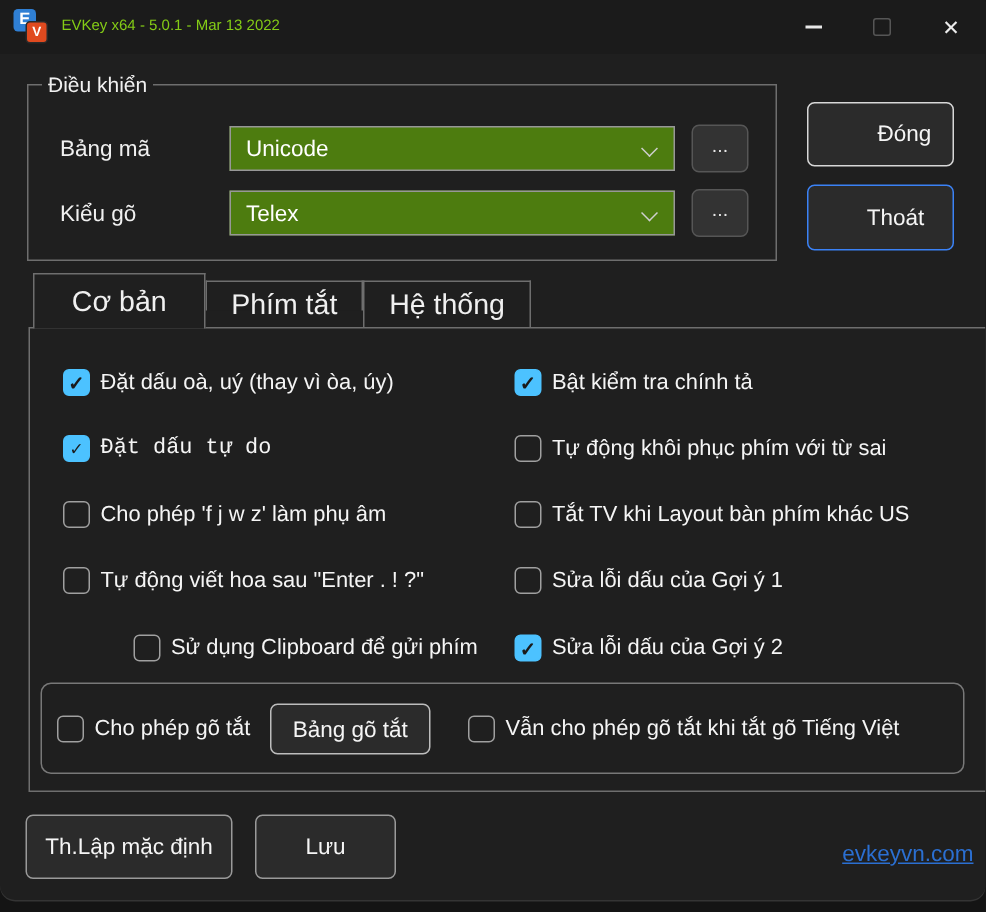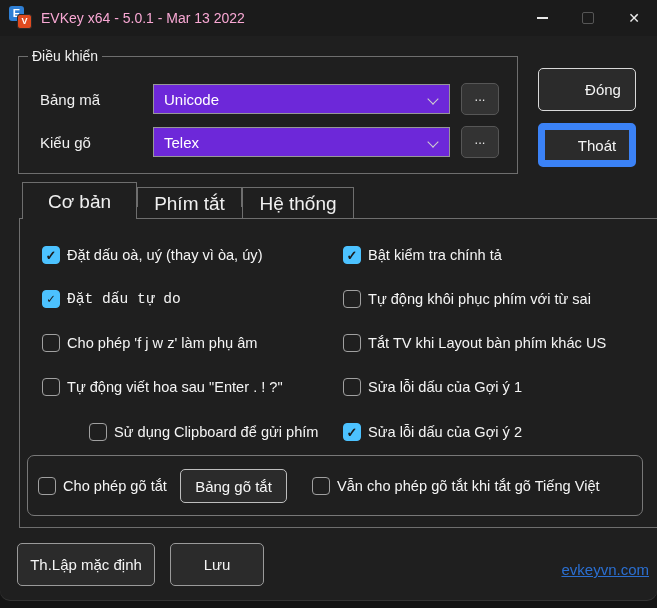--- a/index.html
+++ b/index.html
@@ -8,44 +8,44 @@
   #window{position:absolute;left:0;top:0;width:657px;height:600px;background:#1f1f1f;
           border-radius:0 0 10px 10px;overflow:hidden;box-shadow:0 1px 0 #343434;}
 
   
   .titlebar{position:absolute;left:0;top:0;width:657px;height:36px;background:#1b1b1b;}
   .app-icon{position:absolute;left:9px;top:6px;width:23px;height:23px;}
   .app-icon .sq-e{position:absolute;left:0;top:0;width:15px;height:15px;background:#2f7fd4;border-radius:3px;
                   color:#fff;font-size:11px;font-weight:bold;text-align:center;line-height:15px;}
   .app-icon .sq-v{position:absolute;right:0;bottom:0;width:13px;height:13px;background:#e04a1f;border-radius:3px;
                   color:#fff;font-size:9px;font-weight:bold;text-align:center;line-height:13px;border:1px solid #2a2a2a;}
-  .title-text{position:absolute;left:41px;top:0;height:36px;line-height:36px;font-size:14px;color:#f9a8d4;white-space:nowrap;}
+  .title-text{position:absolute;left:41px;top:0;height:36px;line-height:36px;font-size:10px;color:#84cc16;white-space:nowrap;}
   .win-controls{position:absolute;right:0;top:0;height:36px;display:flex;}
   .win-btn{width:46px;height:36px;display:flex;align-items:center;justify-content:center;}
   .min-glyph{width:11px;height:1.5px;background:#e8e8e8;}
   .max-glyph{width:10px;height:10px;border:1.5px solid #565656;border-radius:2px;}
   .close-glyph{font-size:14px;color:#ececec;line-height:1;}
 
   
   .groupbox{position:absolute;left:18px;top:56px;width:498px;height:116px;border:1px solid #6e6e6e;}
   .groupbox-legend{position:absolute;left:9px;top:-9px;background:#1f1f1f;padding:0 4px;font-size:14px;color:#f0f0f0;}
   .form-label{position:absolute;font-size:15px;color:#f0f0f0;}
-  .dropdown{position:absolute;width:297px;height:30px;background:#6d28d9;border:1px solid #979797;
+  .dropdown{position:absolute;width:297px;height:30px;background:#4d7c0f;border:1px solid #979797;
             display:flex;align-items:center;padding:0 10px;box-sizing:border-box;font-size:15px;}
   .chevron{position:absolute;right:12px;top:10px;width:7px;height:7px;border-right:1.4px solid #cfcfcf;
            border-bottom:1.4px solid #cfcfcf;transform:rotate(45deg);}
   .more-btn{position:absolute;width:38px;height:32px;background:#333333;border:1px solid #565656;border-radius:5px;
             color:#e8e8e8;font-size:13px;display:flex;align-items:center;justify-content:center;box-sizing:border-box;
             padding-bottom:6px;}
 
   
   .btn{position:absolute;background:#2b2b2b;border-radius:5px;color:#f5f5f5;font-size:15px;
        display:flex;align-items:center;justify-content:center;box-sizing:border-box;}
   .btn-dong{left:538px;top:68px;width:98px;height:43px;border:1px solid #d8d8d8;padding-left:32px;}
-  .btn-thoat{left:538px;top:123px;width:98px;height:44px;border:7px solid #3b82f6;padding-left:20px;}
+  .btn-thoat{left:538px;top:123px;width:98px;height:44px;border:1px solid #3b82f6;padding-left:20px;}
 
   
   .tab{position:absolute;box-sizing:border-box;font-size:19px;color:#f0f0f0;text-align:center;
        border:1px solid #6e6e6e;border-bottom:none;background:#1f1f1f;}
   .tab-active{left:22px;top:182px;width:115px;height:37px;line-height:37px;z-index:3;}
   .tab-2{left:137px;top:187px;width:105px;height:20px;line-height:32px;z-index:1;}
   .tab-3{left:242px;top:187px;width:112px;height:32px;line-height:32px;z-index:1;}
   .tab-panel{position:absolute;left:19px;top:218px;width:639px;height:310px;border:1px solid #6e6e6e;
              box-sizing:border-box;background:#1f1f1f;z-index:2;}
 

